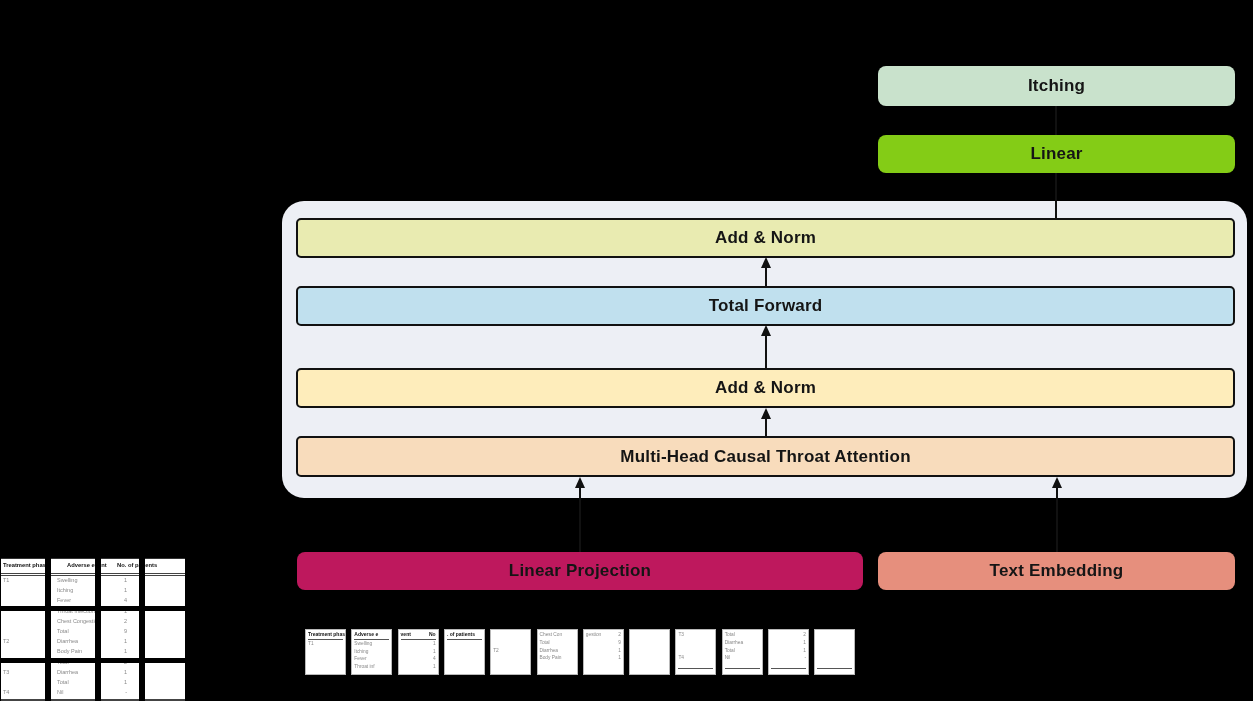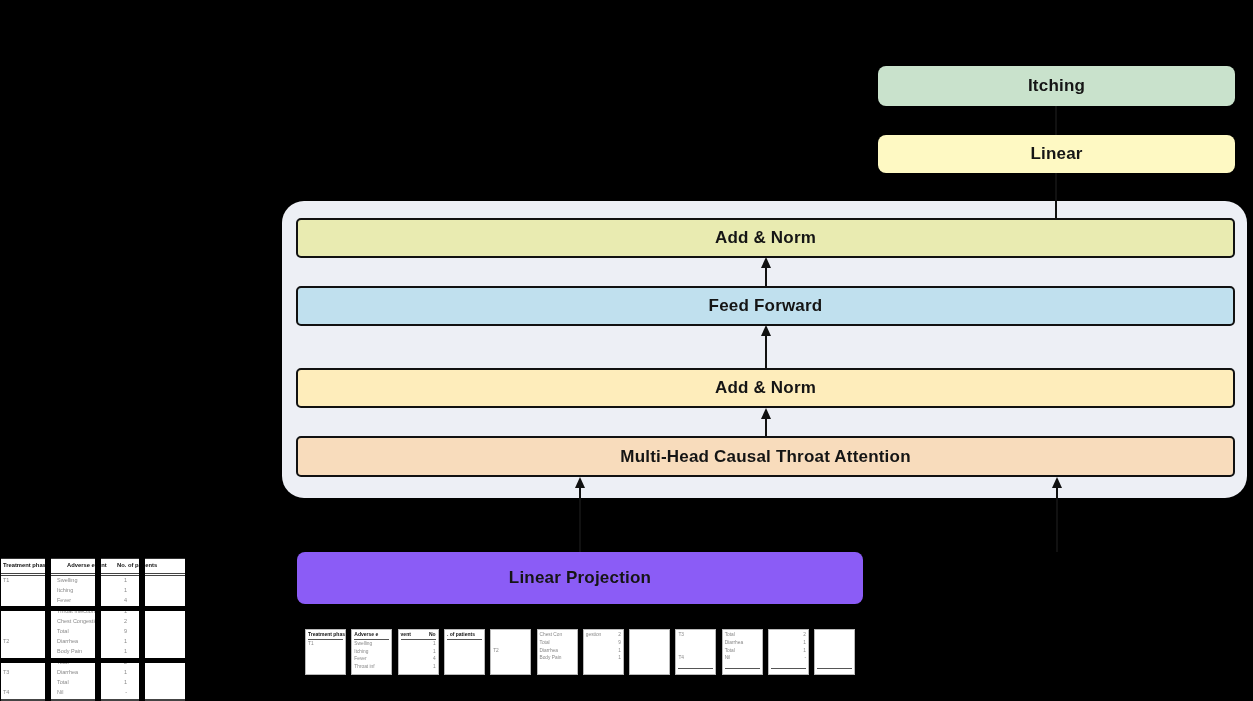--- a/index.html
+++ b/index.html
@@ -7,34 +7,34 @@
     position:relative;width:1253px;height:701px;background:#000;overflow:hidden;
     font-family:"Liberation Sans",sans-serif;
   }
   .box{
     position:absolute;display:flex;align-items:center;justify-content:center;
     font-weight:bold;font-size:17px;color:#151515;letter-spacing:.2px;
     box-sizing:border-box;
   }
   .rounded8{border-radius:8px;}
   .softmax{left:878px;top:66px;width:357px;height:40px;background:#c9e2cc;}
-  .linear{left:878px;top:135px;width:357px;height:38px;background:#fef9c3;}
+  .linear{left:878px;top:135px;width:357px;height:38px;background:#84cc16;}
   .decoder{
     position:absolute;left:282px;top:201px;width:965px;height:297px;
     background:#edeff5;border-radius:22px;
   }
   .layer{
     position:absolute;left:296px;width:939px;height:40px;
     border:2px solid #111;border-radius:5px;z-index:2;
   }
   .an1{top:218px;background:#e9ebb1;}
   .ff{top:286px;background:#c0e0ee;}
   .an2{top:368px;background:#feedbb;}
   .mha{top:436px;height:41px;background:#f8dcbc;}
-  .lp{left:297px;top:552px;width:566px;height:52px;background:#8b5cf6;}
+  .lp{left:297px;top:552px;width:566px;height:38px;background:#be185d;}
   .te{left:878px;top:552px;width:357px;height:38px;background:#e68f7d;}
   #wires{position:absolute;left:0;top:0;z-index:3;pointer-events:none;}
 
   
   .ptable{
     position:absolute;left:1px;top:558px;width:184px;height:143px;background:#fff;
     border-top:1px solid #333;font-family:"Liberation Sans",sans-serif;
   }
   .thead{position:relative;height:14px;}
   .thead span{position:absolute;top:3px;font-size:5.8px;font-weight:bold;color:#111;white-space:nowrap;}
@@ -73,31 +73,34 @@
   </div>
   <div class="box rounded8 linear">
     <span>Linear</span>
   </div>
 
   <div class="decoder"></div>
   <div class="box layer an1">
     <span>Add &amp; Norm</span>
   </div>
   <div class="box layer ff">
-    <span>Feed Forward</span>
+    <span>Total Forward</span>
   </div>
   <div class="box layer an2">
     <span>Add &amp; Norm</span>
   </div>
   <div class="box layer mha">
     <span>Multi-Head Causal Throat Attention</span>
   </div>
 
   <div class="box rounded8 lp">
     <span>Linear Projection</span>
+  </div>
+  <div class="box rounded8 te">
+    <span>Text Embedding</span>
   </div>
 
   <svg id="wires" width="1253" height="701">
     <g stroke="#111" stroke-width="2" fill="#111">
       <g>
         <line x1="766" y1="286" x2="766" y2="266"></line>
         <polygon points="766,257 761,268 771,268" stroke="none"></polygon>
       </g>
       <g>
         <line x1="766" y1="368" x2="766" y2="334"></line>

